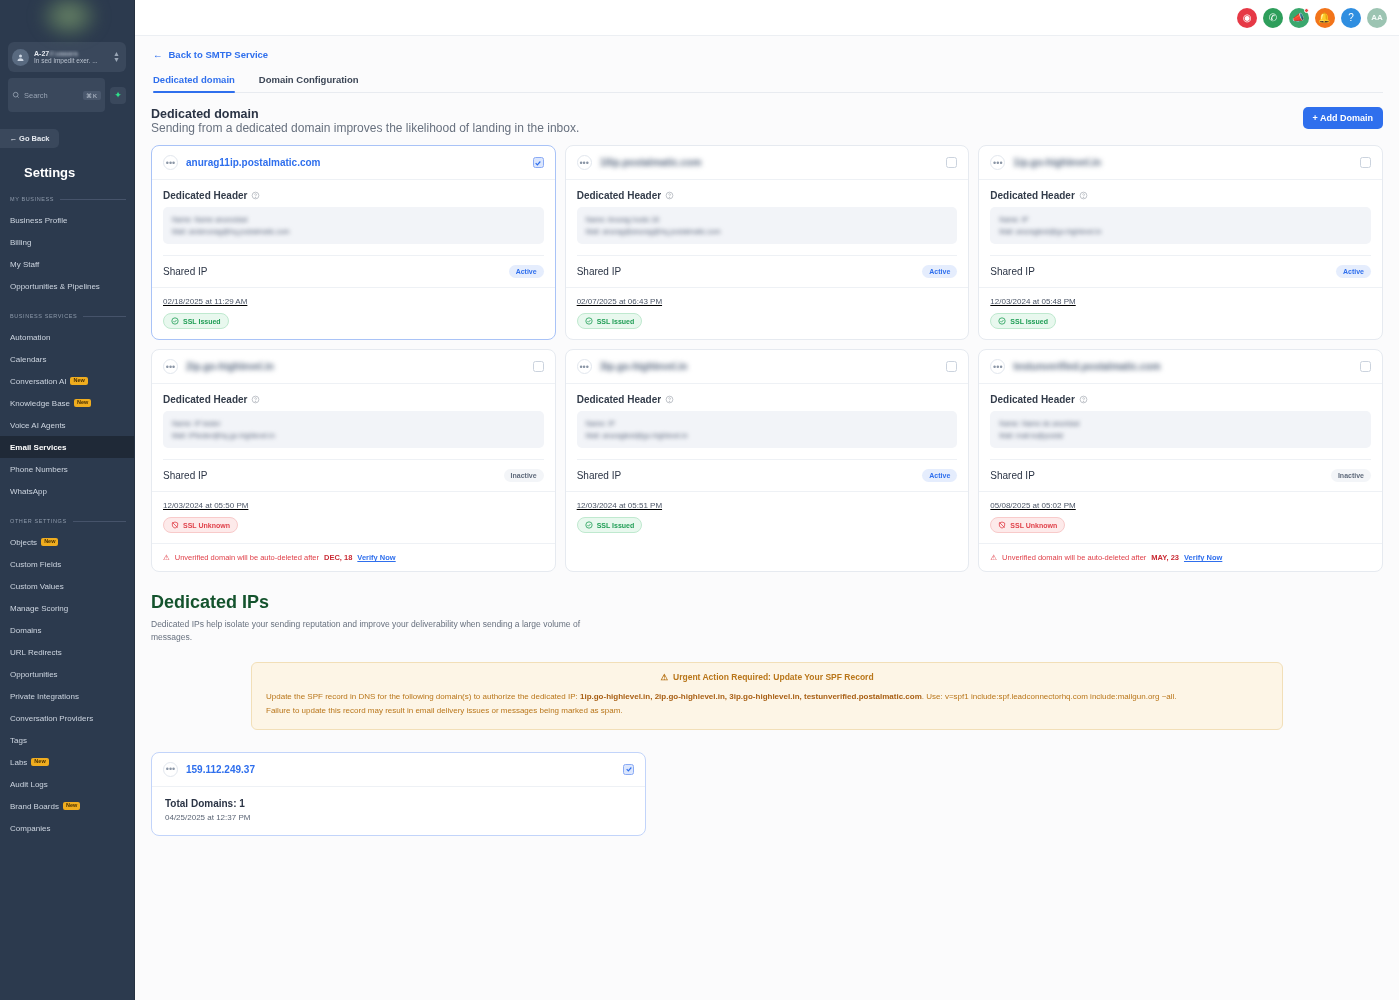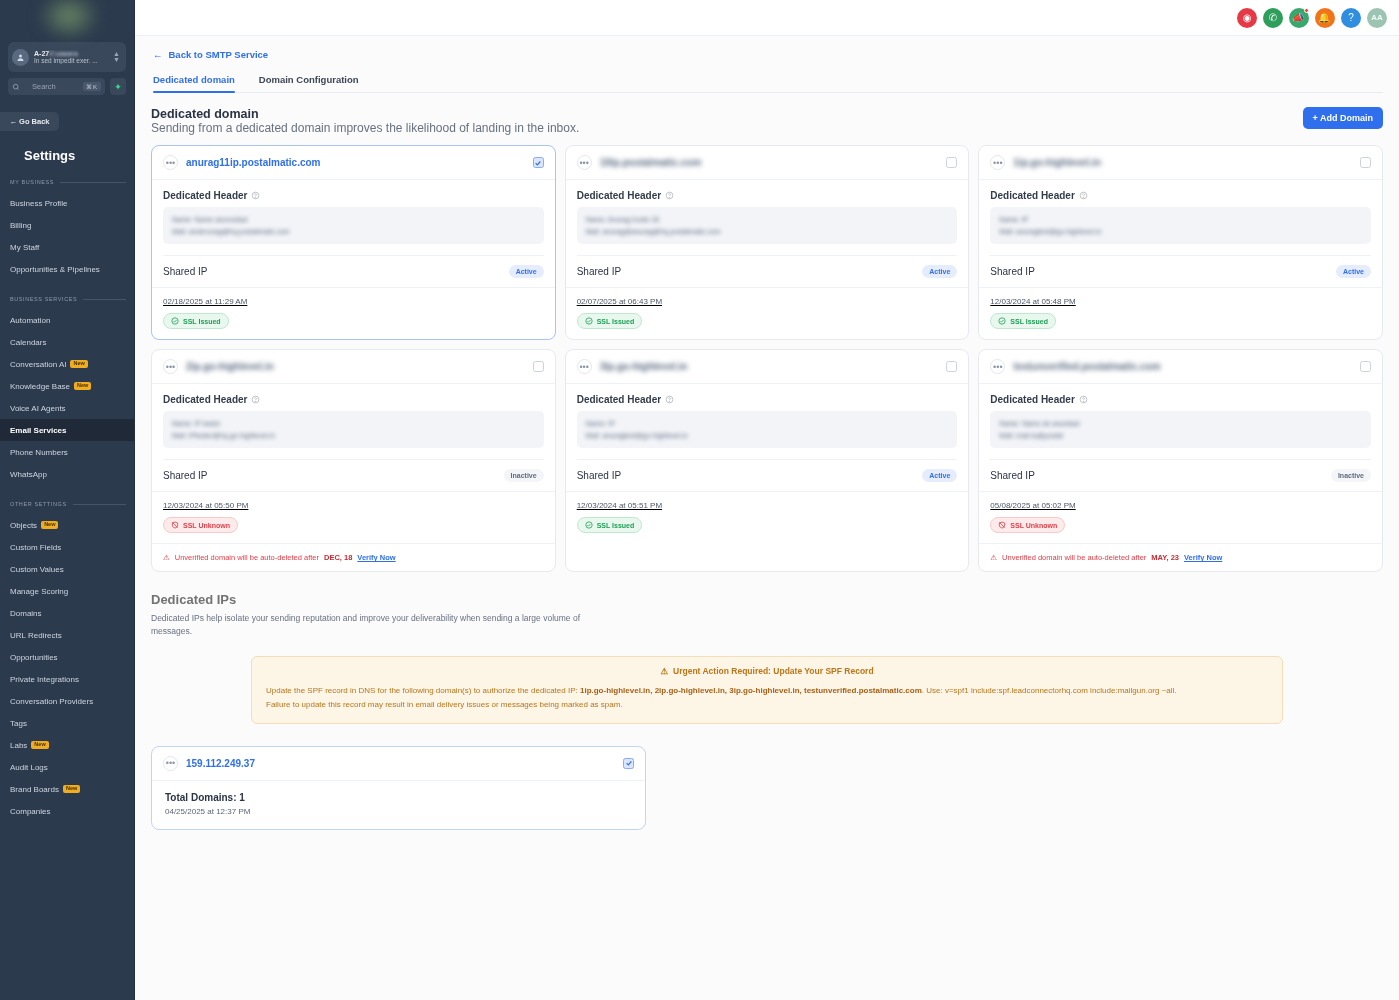--- a/index.html
+++ b/index.html
@@ -44,22 +44,22 @@
   }
   .acct-name .blurred { filter: blur(1.6px); color: #aab4c2; }
   .acct-sub {
     font-size: 6.5px; color: #b9c2cf; white-space: nowrap;
     filter: blur(0.35px);
   }
   .acct-chev { color: #9aa6b6; font-size: 7px; line-height: 6px; padding-right:2px; }
 
   .search-row { margin: 6px 8px 0 8px; display: flex; gap: 5px; align-items: center; }
   .search-box {
-    flex: 1; height: 17px; background: #3a485c; border-radius: 4px;
-    display: flex; align-items: center; padding: 0 4px; gap: 12px;
+    flex: 1; height: 34px; background: #3a485c; border-radius: 4px;
+    display: flex; align-items: center; padding: 0 4px; gap: 4px;
   }
   .search-box svg { width: 8px; height: 8px; flex: 0 0 8px; }
   .search-ph { font-size: 7.5px; color: #98a3b3; flex: 1; }
   .kbd {
     font-size: 6px; color: #c3ccd8; background: #4a586d;
     border-radius: 2px; padding: 1px 3px; letter-spacing: 1px;
   }
   .spark {
     width: 16px; height: 17px; background: #3a485c; border-radius: 4px;
     display:flex;align-items:center;justify-content:center;
@@ -207,21 +207,21 @@
     border-top: 1px solid #eef1f5; margin-top: auto;
     padding: 9px 11px; display: flex; align-items: center; gap: 5px;
     font-size: 7.5px; color: #e0414a;
   }
   .warn-row b { color: #c92a33; }
   .warn-row a { color: #2f6fed; text-decoration: underline; font-weight: 700; }
   .spacer { flex: 1; }
 
   
   .dip { margin-top: 20px; }
-  .dip-title { font-size: 13px; font-weight: 600; color: #737373; }
+  .dip-title { font-size: 18px; font-weight: 600; color: #14532d; }
   .dip-sub { font-size: 8.5px; color: #68717f; margin-top: 5px; max-width: 470px; line-height: 1.5; }
 
   .spf {
     margin: 18px auto 0 auto; width: 1032px;
     background: #fdf5e6; border: 1px solid #f2dfb8; border-radius: 6px;
     padding: 9px 14px 11px 14px; text-align: center;
   }
   .spf-h {
     font-size: 8.5px; font-weight: bold; color: #b9761a;
     display: flex; align-items: center; justify-content: center; gap: 5px;

